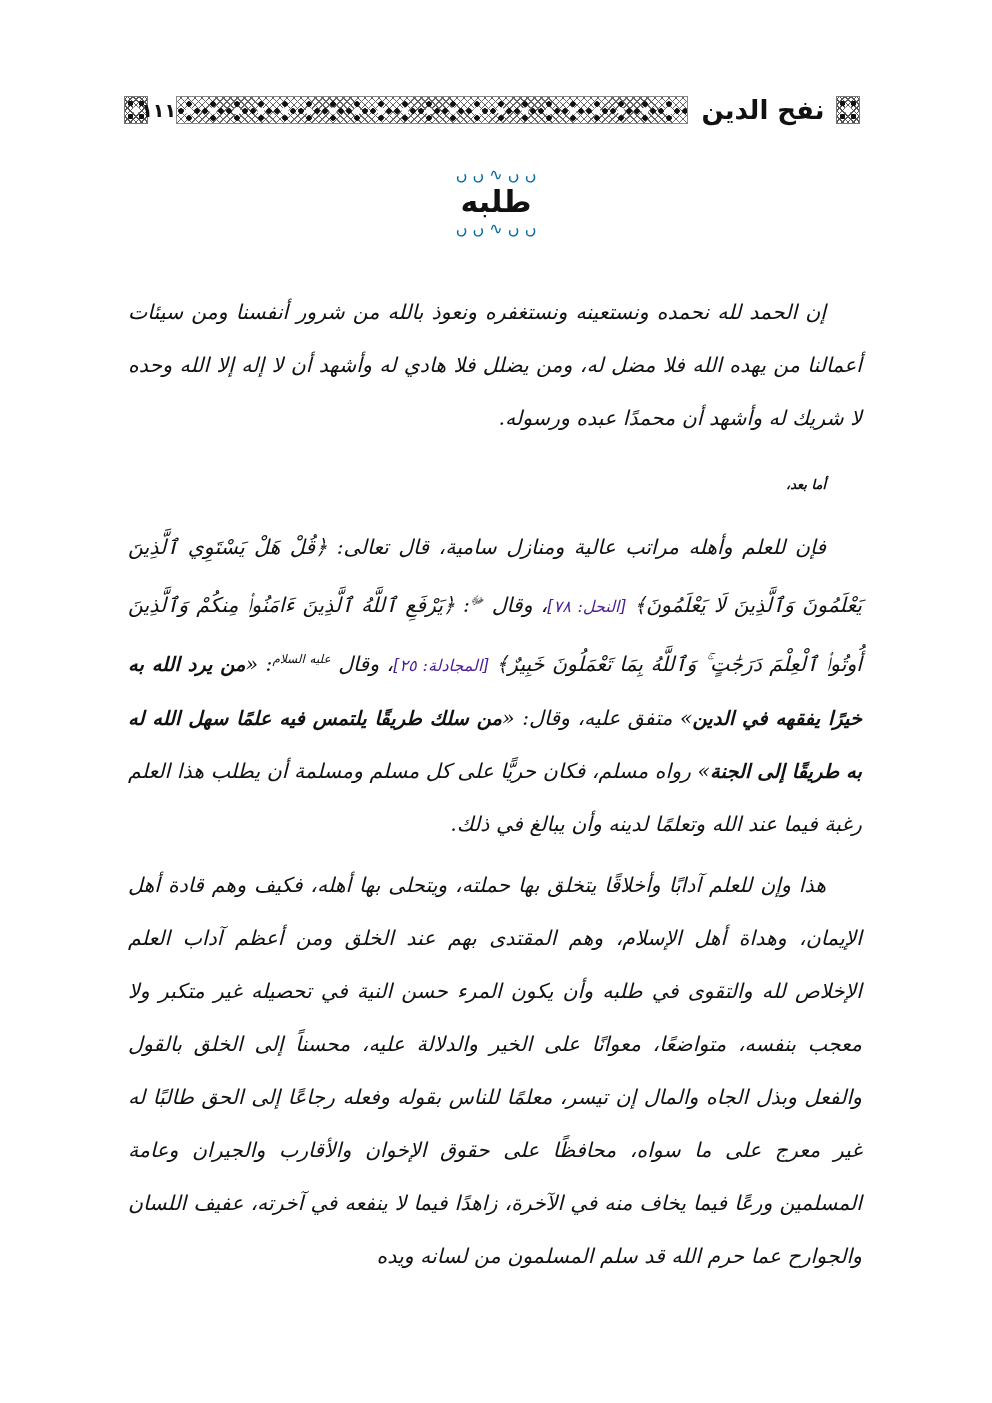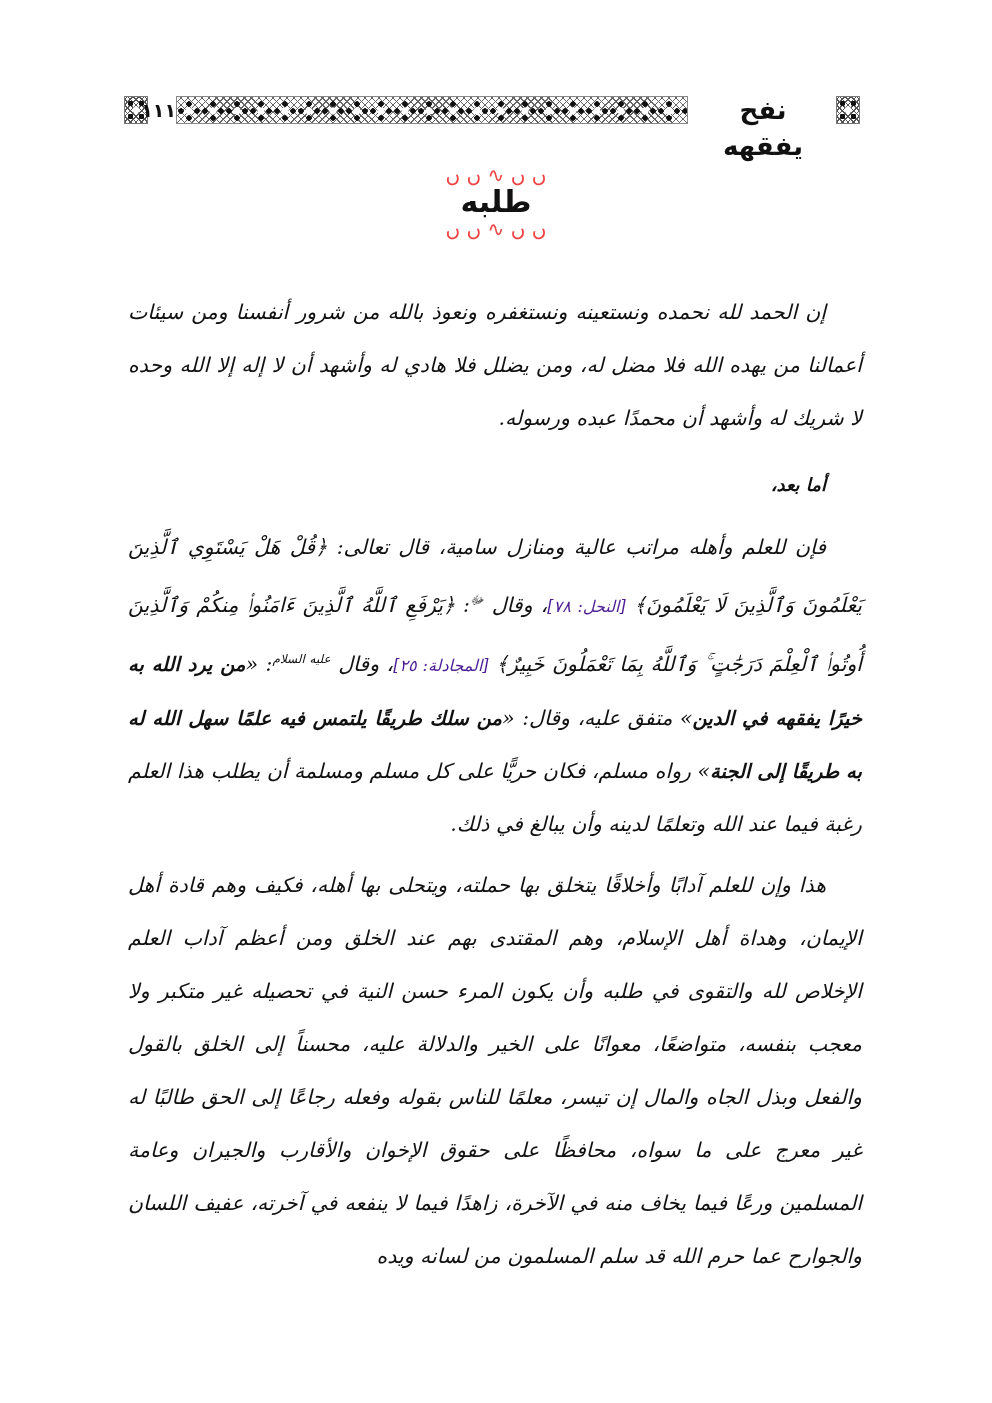--- a/index.html
+++ b/index.html
@@ -51,52 +51,52 @@
     .running-title {
       position: absolute; top: 0; left: 572px; width: 134px; height: 36px;
       font-family: "DejaVu Sans", sans-serif; font-weight: bold; font-size: 26px;
       line-height: 36px; text-align: center; direction: rtl;
     }
     .chapter-title-wrap {
       position: absolute; top: 166px; left: 436px; width: 120px; height: 80px;
       text-align: center;
     }
     .flourish {
-      font-family: "DejaVu Serif", serif; font-size: 20px; line-height: 18px;
-      letter-spacing: 3px; color: #ef4444;
+      font-family: "DejaVu Serif", serif; font-size: 16px; line-height: 18px;
+      letter-spacing: 3px; color: #0369a1;
     }
     .chapter-title {
       font-family: "DejaVu Sans", sans-serif; font-weight: bold; font-size: 30px;
       line-height: 36px; direction: rtl;
     }
     .body-text {
       position: absolute; top: 286px; left: 128px; width: 734px;
       direction: rtl; text-align: justify; text-align-last: right;
       font-family: "DejaVu Serif", serif; font-size: 20.5px; line-height: 53px; font-style: italic;
     }
     .body-text p { margin: 0; text-indent: 36px; }
     .body-text p.p2 { margin-top: 0; }
     .body-text .heading {
       margin: 22px 0 18px; text-indent: 36px;
-      font-family: "DejaVu Sans", sans-serif; font-weight: bold; font-size: 18px; line-height: 36px;
+      font-family: "DejaVu Sans", sans-serif; font-weight: bold; font-size: 13px; line-height: 36px;
     }
     .body-text p.p3 { margin-top: 8px; }
     .quran { font-family: "DejaVu Serif", serif; }
     .ref { font-size: 16px; color: #4c1d95; }
     .hadith { font-family: "DejaVu Sans", sans-serif; font-weight: bold; font-size: 19.5px; }
     .honorific { font-size: 12px; vertical-align: super; }
   </style>
 </head>
 <body>
 
 <div class="header">
   <div class="orn-sq orn-left"></div>
   <div class="page-num">١١١</div>
   <div class="orn-band"></div>
-  <div class="running-title">نفح يفقهه</div>
+  <div class="running-title">نفح الدين</div>
   <div class="orn-sq orn-right"></div>
 </div>
 
 <div class="chapter-title-wrap">
   <div class="flourish">ﮞ ﮞ ∿ ﮞ ﮞ</div>
   <div class="chapter-title">طلبه</div>
   <div class="flourish">ﮞ ﮞ ∿ ﮞ ﮞ</div>
 </div>
 
 <div class="body-text">

